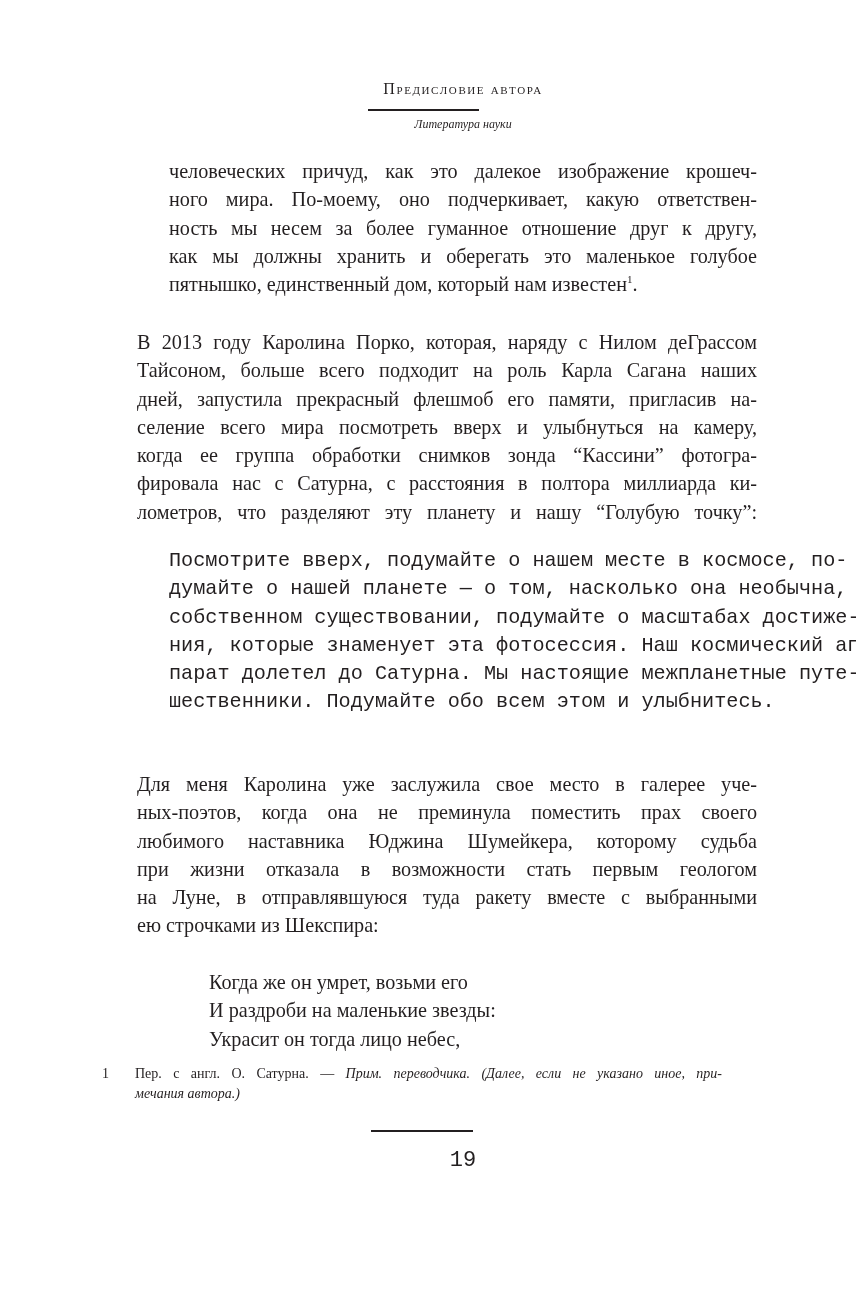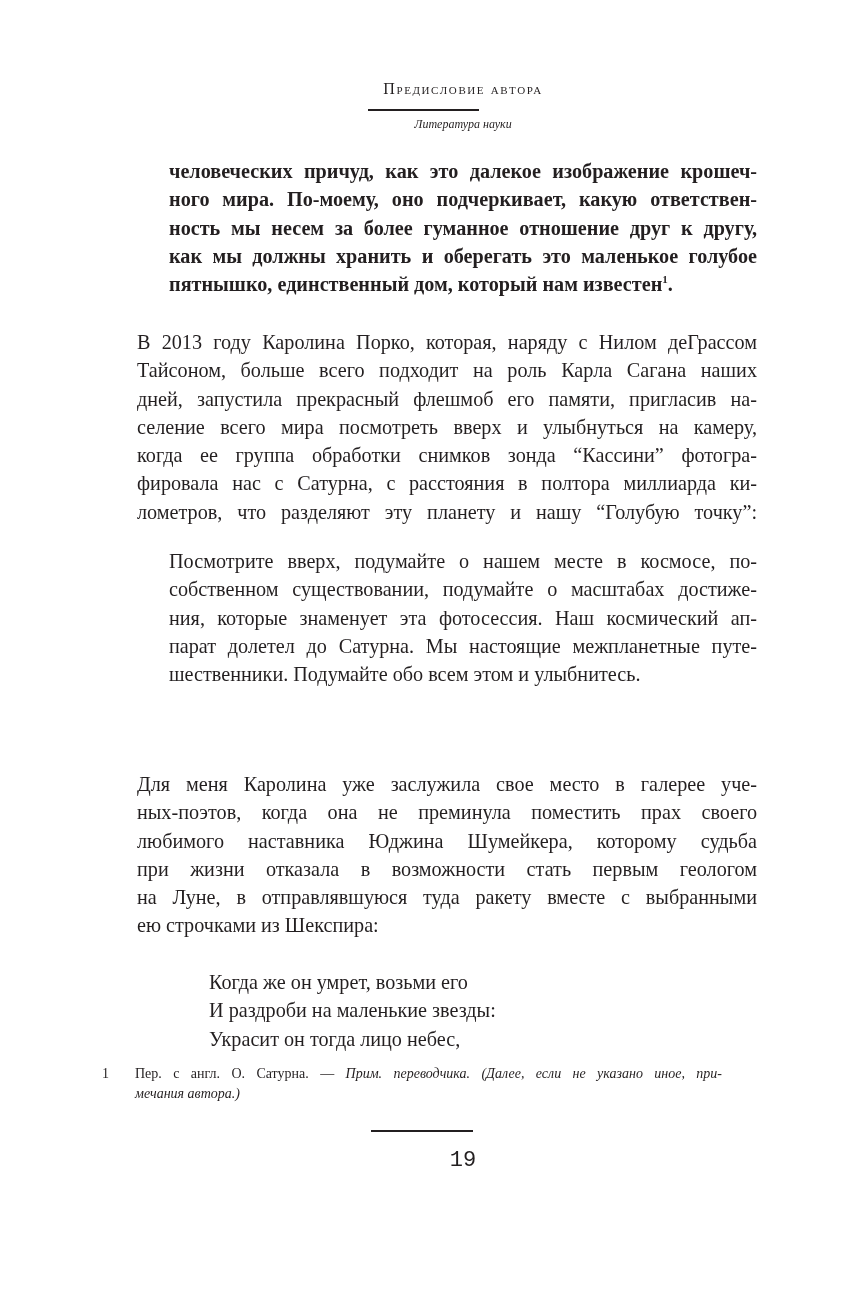--- a/index.html
+++ b/index.html
@@ -7,23 +7,23 @@
          font-family: "Liberation Serif", "DejaVu Serif", serif; color: #231f20; }
   .abs { position: absolute; padding-left: 35px; }
   .running-head { left: 0; width: 856px; top: 80px; text-align: center;
                   font-size: 16px; letter-spacing: 1.6px; font-variant: small-caps; }
   .head-rule { left: 368px; width: 76px; top: 109px; height: 2px; background: #231f20; }
   .subtitle { left: 0; width: 856px; top: 117px; text-align: center;
               font-style: italic; font-size: 12px; }
   .block { text-align: justify; font-size: 20.2px; line-height: 28.3px; }
   .line { display: block; text-align: justify; text-align-last: justify; white-space: nowrap; }
   .line.last { text-align-last: left; }
-  .quote1 { left: 134px; width: 588px; top: 157px; font-weight: bold; }
+  .quote1 { left: 134px; width: 588px; top: 157px; }
   .para1 { left: 102px; width: 620px; top: 328px; }
-  .quote2 { left: 134px; width: 588px; top: 547px; }
+  .quote2 { left: 134px; width: 588px; top: 547px; font-family: Liberation Mono, monospace; }
   .para2 { left: 102px; width: 620px; top: 770px; }
   .poem { left: 134px; width: 588px; top: 968px; font-size: 20.2px; line-height: 28.3px; }
   .poem .vl { display: block; white-space: nowrap; margin-left: 40px; }
   sup { font-size: 11px; vertical-align: 8px; line-height: 0; }
   .footnote { left: 102px; width: 620px; top: 1064px; font-size: 14px; line-height: 20px; }
   .fn-num { position: absolute; left: 0; top: 0; }
   .fn-text { position: absolute; left: 33px; width: 587px; top: 0; }
   .fn-text .line { text-align: justify; }
   .fn-text em { font-style: italic; }
   .foot-rule { left: 371px; width: 67px; top: 1130px; height: 2px; background: #231f20; }
@@ -49,20 +49,21 @@
   <span class="line">Тайсоном, больше всего подходит на роль Карла Сагана наших</span>
   <span class="line">дней, запустила прекрасный флешмоб его памяти, пригласив на-</span>
   <span class="line">селение всего мира посмотреть вверх и улыбнуться на камеру,</span>
   <span class="line">когда ее группа обработки снимков зонда “Кассини” фотогра-</span>
   <span class="line">фировала нас с Сатурна, с расстояния в полтора миллиарда ки-</span>
   <span class="line">лометров, что разделяют эту планету и нашу “Голубую точку”:</span>
 </div>
 
 <div class="abs block quote2">
   <span class="line">Посмотрите вверх, подумайте о нашем месте в космосе, по-</span>
+  <span class="line">думайте о нашей планете — о том, насколько она необычна,</span>
   <span class="line">собственном существовании, подумайте о масштабах достиже-</span>
   <span class="line">ния, которые знаменует эта фотосессия. Наш космический ап-</span>
   <span class="line">парат долетел до Сатурна. Мы настоящие межпланетные путе-</span>
   <span class="line last">шественники. Подумайте обо всем этом и улыбнитесь.</span>
 </div>
 
 <div class="abs block para2">
   <span class="line">Для меня Каролина уже заслужила свое место в галерее уче-</span>
   <span class="line">ных-поэтов, когда она не преминула поместить прах своего</span>
   <span class="line">любимого наставника Юджина Шумейкера, которому судьба</span>

